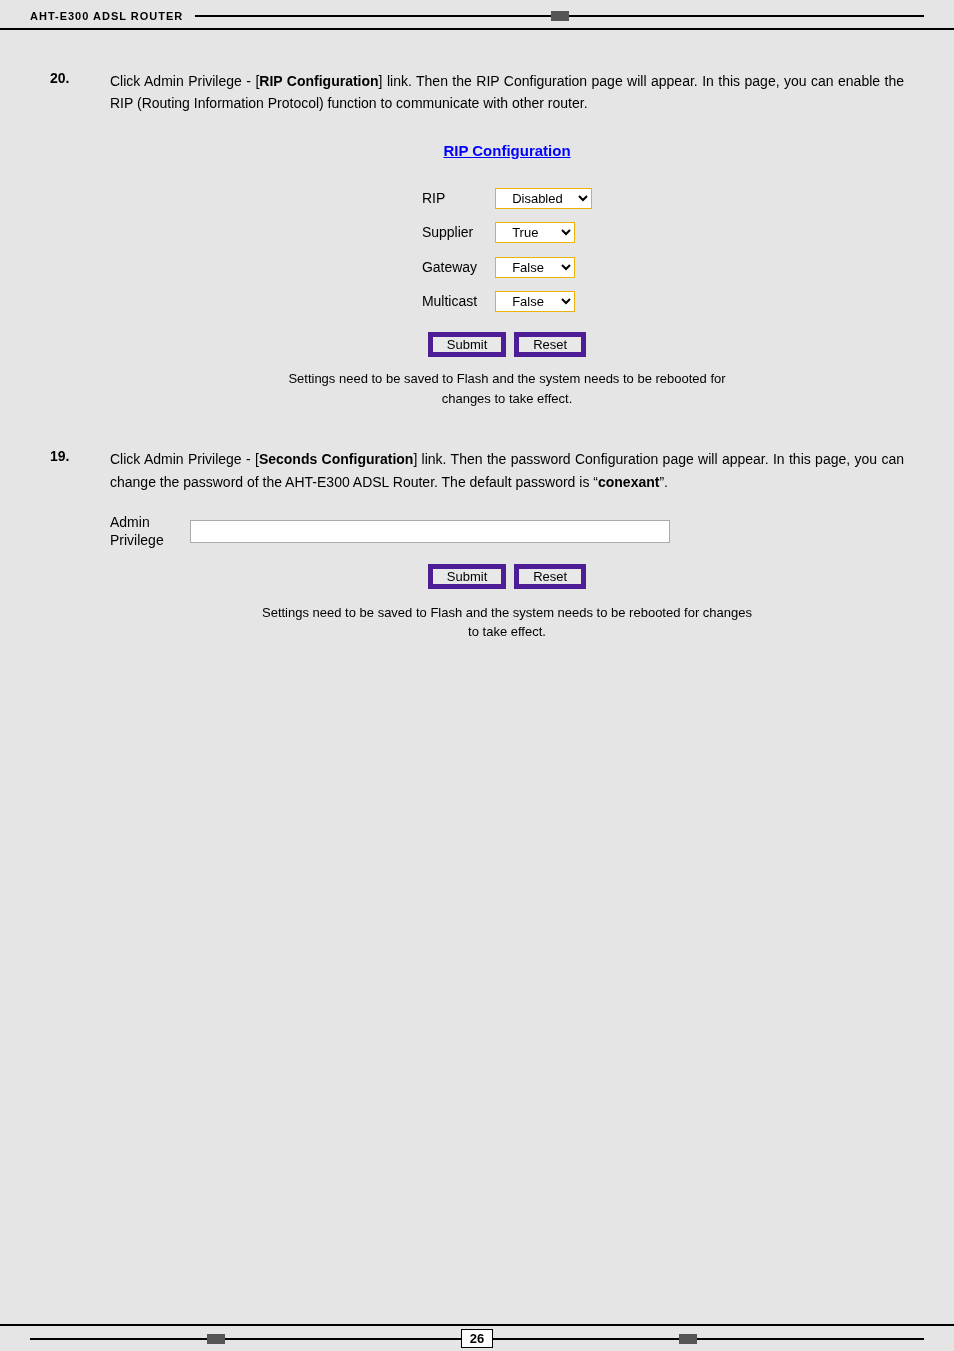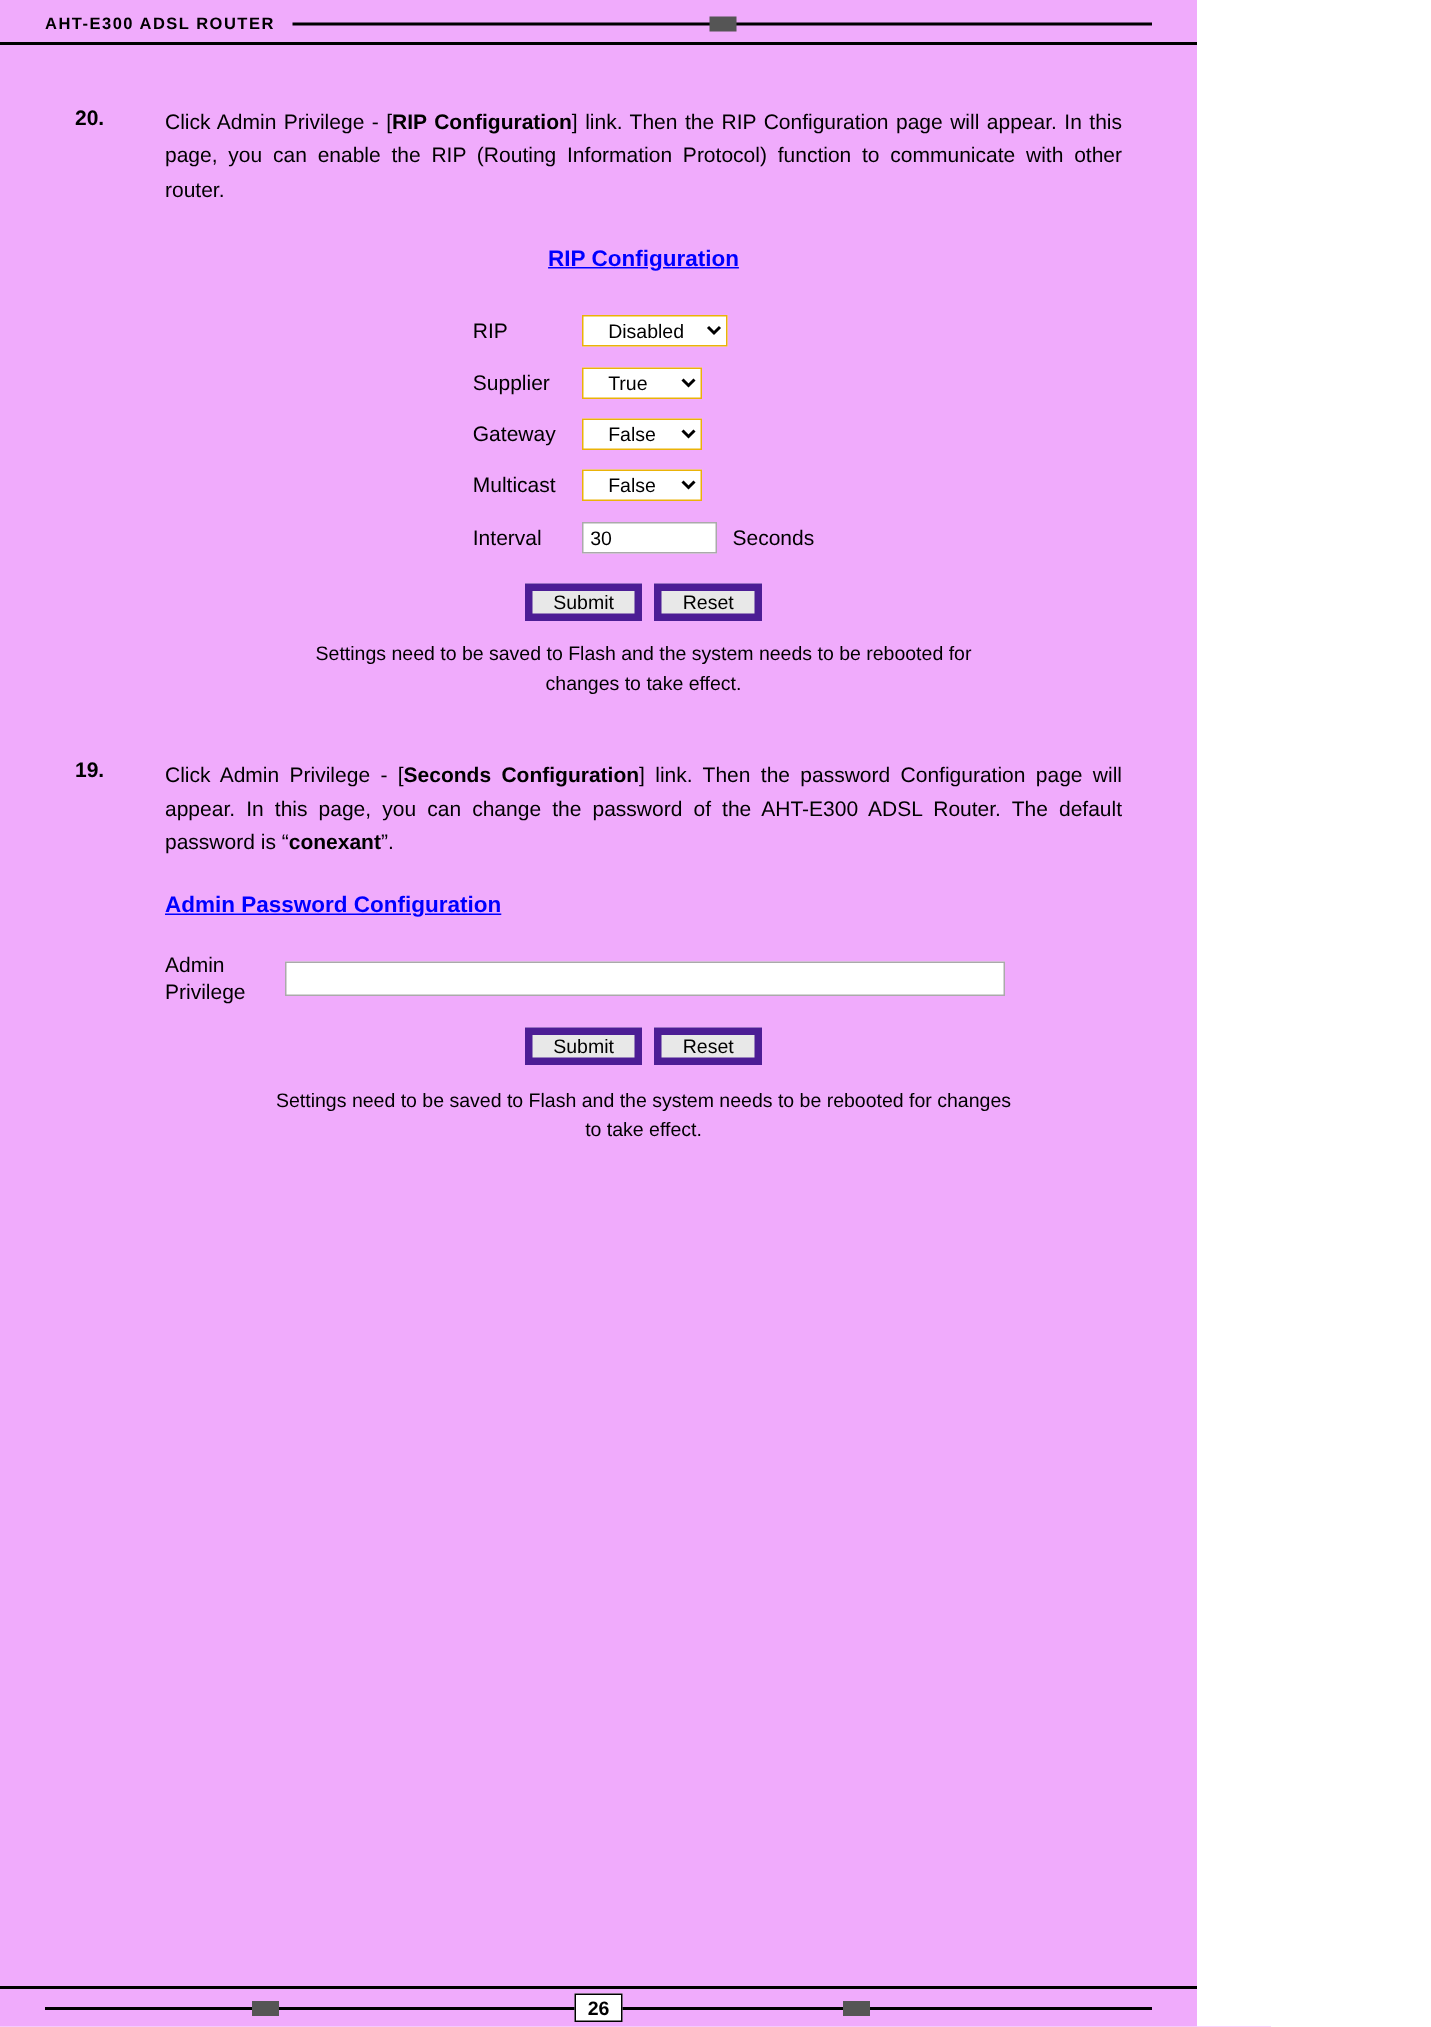--- a/index.html
+++ b/index.html
@@ -7,23 +7,23 @@
       background: #fff;
       font-family: Arial, Helvetica, sans-serif;
       font-size: 14px;
       color: #000;
       width: 954px;
       min-height: 1351px;
       position: relative;
     }
 
     .page-container {
-      width: 798px;
+      width: 954px;
       min-height: 1351px;
-      background: #f0abfc;
+      background: #e5e5e5;
       position: relative;
       padding: 0;
     }
 
     
     .header {
       display: flex;
       align-items: center;
       padding: 10px 30px 6px 30px;
       border-bottom: 2px solid #000;
@@ -228,27 +228,20 @@
             </tr>
             <tr>
               <td>Multicast</td>
               <td>
                 <select class="form-select">
                   <option>True</option>
                   <option selected="">False</option>
                 </select>
               </td>
             </tr>
-            <tr>
-              <td>Interval</td>
-              <td>
-                <input type="text" class="form-input-text" value="30" style="">
-                <span class="seconds-label">Seconds</span>
-              </td>
-            </tr>
           </tbody>
             </table>
 
           <div class="buttons-row">
             <button class="btn">Submit</button>
             <button class="btn">Reset</button>
           </div>
 
           <div class="flash-note">
             <span>Settings need to be saved to Flash and the system needs to be rebooted for</span><br>
@@ -259,21 +252,20 @@
       </div>
     </div>
 
     <div class="section" style="margin-top:10px;">
       <div class="section-num">19.</div>
       <div class="section-body">
         <span>Click Admin Privilege - [</span><span style="font-weight:bold;">Seconds Configuration</span><span>] link. Then the password Configuration page will appear. In this page, you can change the password of the AHT-E300 ADSL Router. The default password is “</span><span style="font-weight:bold;">conexant</span><span>”.</span>
 
         
         <div class="admin-config-box">
-          <div class="config-title">Admin Password Configuration</div>
 
 
           <div style="display:flex; align-items:center; margin-bottom:10px;">
             <div style="min-width:80px; font-size:14px; line-height:1.3;">
               <div>Admin</div>
               <div>Privilege</div>
             </div>
             <input type="password" class="password-input" value="" style="">
           </div>
 

